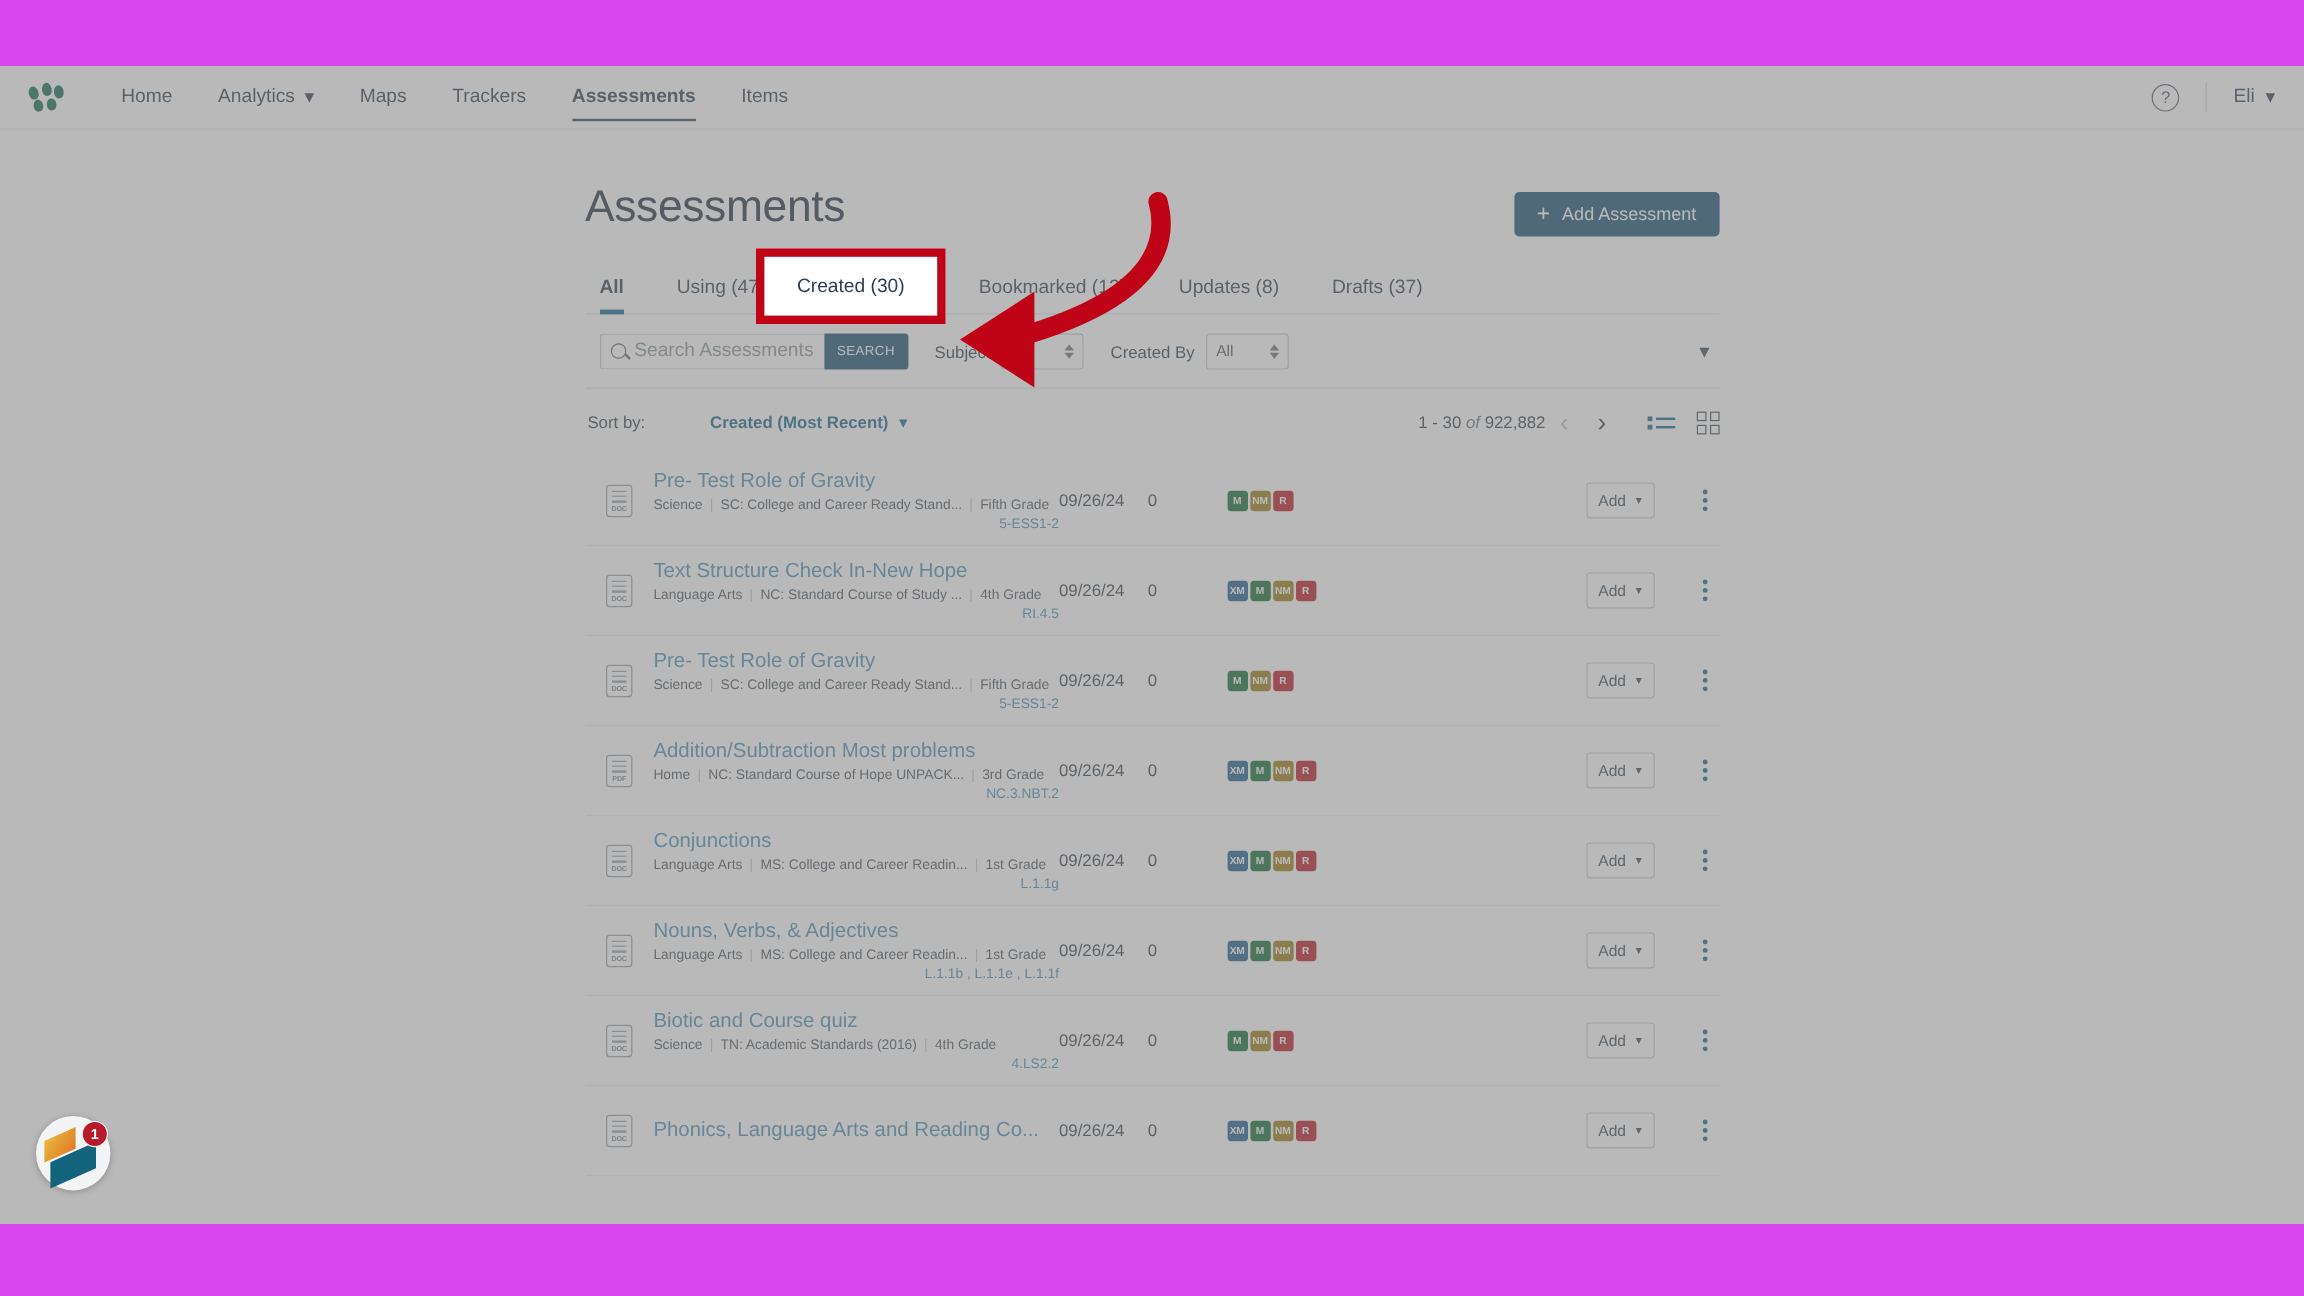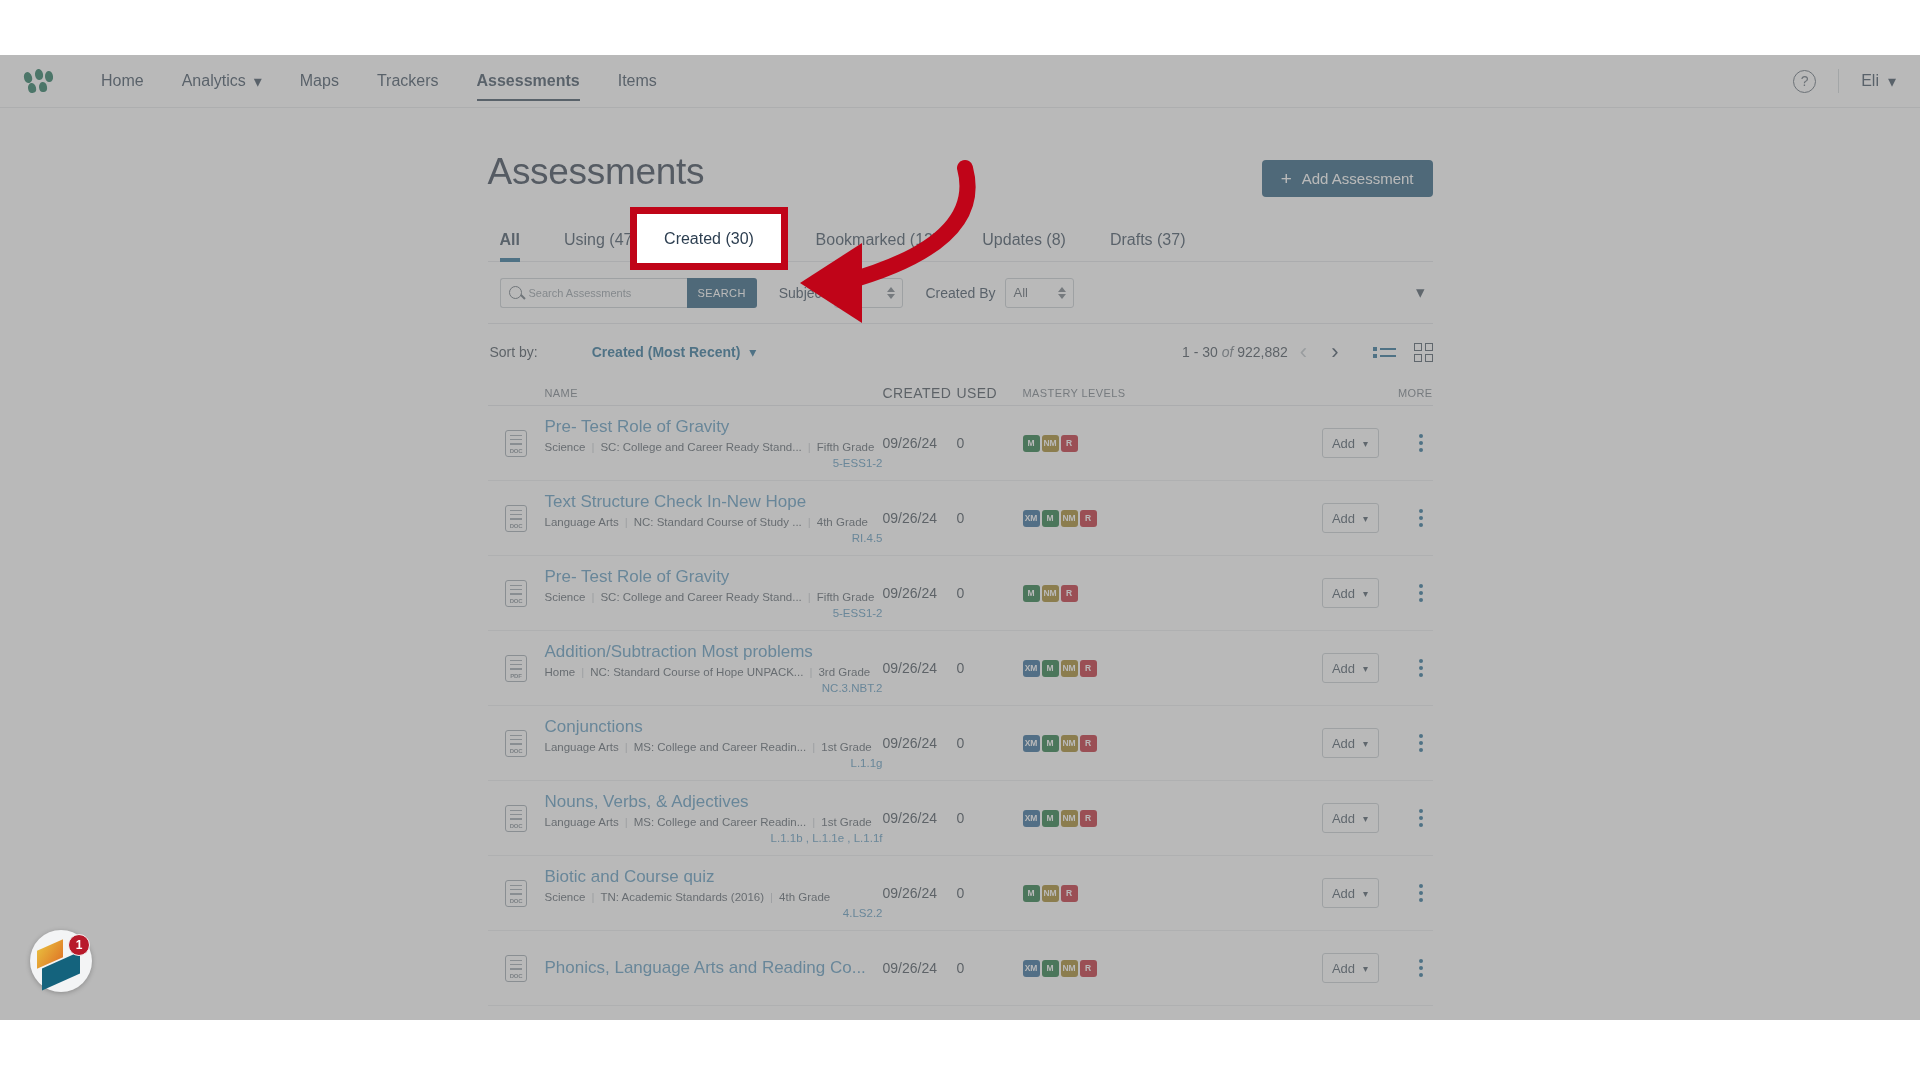--- a/index.html
+++ b/index.html
@@ -6,21 +6,21 @@
   * { box-sizing: border-box; margin: 0; padding: 0; }
   html, body {
     width: 1920px; height: 1080px;
     background: #000;
     font-family: "Liberation Sans", sans-serif;
     overflow: hidden;
   }
   #screen {
     position: relative;
     width: 1920px; height: 1080px;
-    background: #ffffff;
+    background: #d946ef;
   }
   
   #page {
     position: absolute;
     left: 0; top: 55px;
     width: 1920px; height: 965px;
     background: #fff;
     overflow: hidden;
   }
   
@@ -106,21 +106,21 @@
   }
   .searchgroup { display:flex; align-items:center; margin-left: 12px; }
   .searchbox {
     display:flex; align-items:center; height: 30px; width: 187px;
     border:1px solid #c4cacf; border-right:none; border-radius:3px 0 0 3px;
     background:#fff; padding: 0 8px;
   }
   .mag { width:13px; height:13px; border:1.6px solid #5c6872; border-radius:50%; position:relative; flex:none; margin-right:7px;}
   .mag::after{ content:""; position:absolute; width:6px; height:1.6px; background:#5c6872; transform:rotate(45deg); right:-5px; bottom:0px;}
   .searchbox input {
-    border:none; outline:none; font-size: 11px; color:#5c6872; width:100%;
+    border:none; outline:none; font-size: 16px; color:#5c6872; width:100%;
     font-family:"Liberation Sans", sans-serif; background:transparent;
   }
   .searchbox input::placeholder { color:#8a949c; }
   .search-btn {
     background:#144f71; color:#fff; border:none; height:30px; padding: 0 11px;
     font-size: 11px; letter-spacing:.4px; border-radius:0 3px 3px 0; cursor:pointer;
     font-family:"Liberation Sans", sans-serif;
   }
   .flabel { font-size: 14px; color:#2c3e50; margin-left: 22px; margin-right: 9px; }
   .fsel {
@@ -368,30 +368,20 @@
             <span class="ico-grid">
               <i></i>
                 <i></i>
                 <i></i>
                 <i></i>
             </span>
           </div>
         </div>
       </div>
 
-      <div class="thead">
-        <div class="c-icon"></div>
-        <div class="c-name">NAME</div>
-        <div class="c-created">CREATED</div>
-        <div class="c-used">USED</div>
-        <div class="c-mastery">MASTERY LEVELS</div>
-        <div class="c-more" style="justify-content:flex-end;">
-          <span>MORE</span>
-        </div>
-      </div>
 
       <div id="rows">
           <div class="row">
             <div class="c-icon">
               <div class="doc">
                 <span class="lines">
                   <u></u>
                   <u></u>
                   <u></u>
                 </span>

